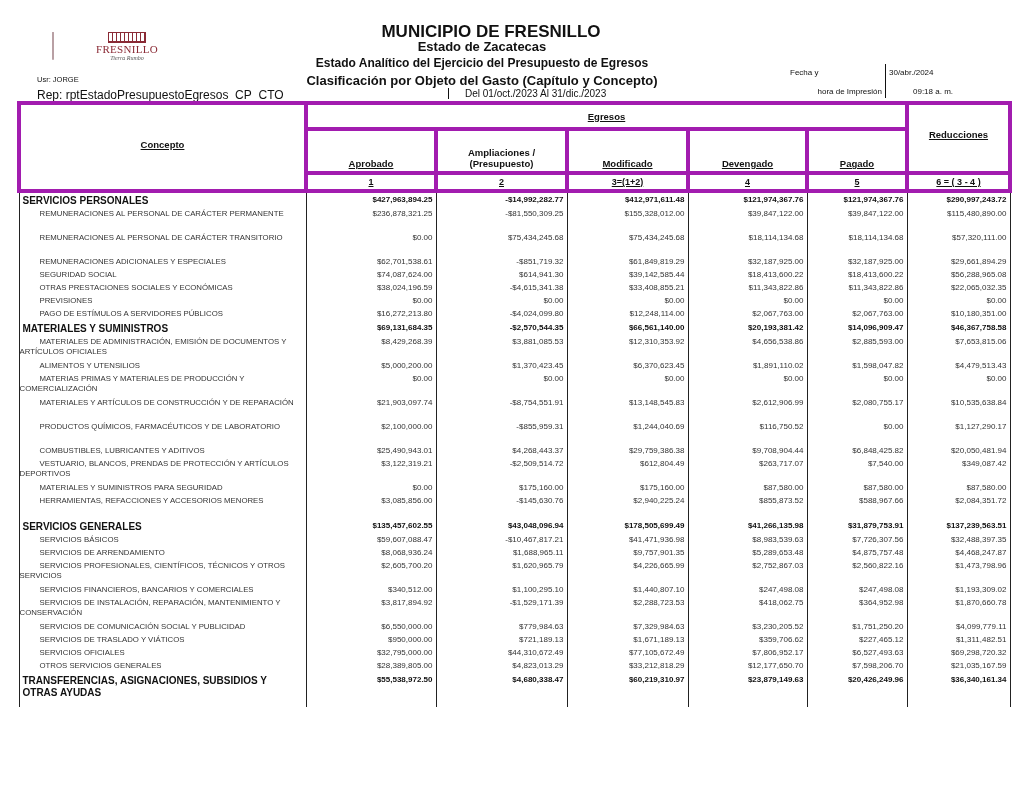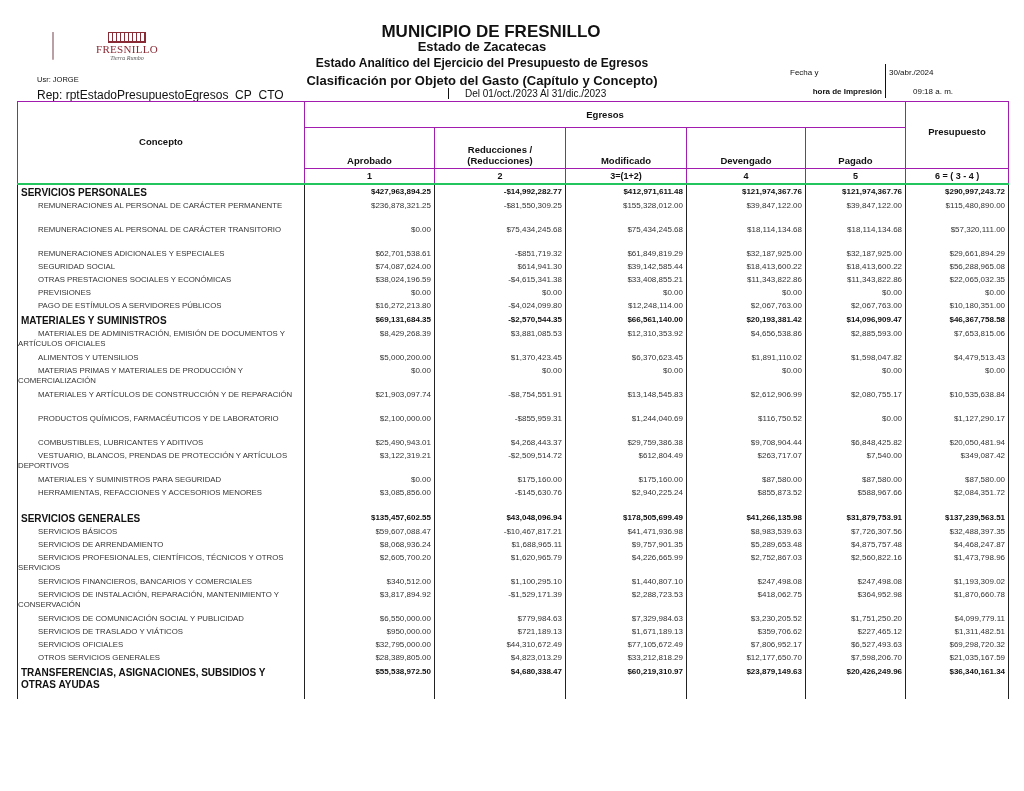--- a/index.html
+++ b/index.html
@@ -17,28 +17,28 @@
   .brand .motto { font-family: "Liberation Serif", serif; font-style: italic; font-size: 6px; color: #555; }
 
   .title1 { left: 0; width: 964px; top: 22px; text-align: center; font-weight: bold; font-size: 17px; padding-left: 9px; }
   .title2 { left: 0; width: 964px; top: 39px; text-align: center; font-weight: bold; font-size: 13px; }
   .title3 { left: 0; width: 964px; top: 56px; text-align: center; font-weight: bold; font-size: 12px; }
   .title4 { left: 0; width: 964px; top: 73px; text-align: center; font-weight: bold; font-size: 13px; }
   .period { left: 408px; top: 88px; font-size: 10px; border-left: 1px solid #111; padding-left: 16px; margin-left: 40px; }
   .usr { left: 37px; top: 75px; font-size: 7.5px; }
   .rep { left: 37px; top: 88px; font-size: 12px; }
   .fecha-lbl { left: 790px; top: 68px; width: 92px; text-align: left; font-size: 8px; }
-  .hora-lbl { left: 790px; top: 87px; width: 92px; text-align: right; font-size: 8px; font-weight: bold; }
+  .hora-lbl { left: 790px; top: 87px; width: 92px; text-align: right; font-size: 8px; }
   .fecha-sep { left: 885px; top: 64px; width: 1px; height: 34px; background: #111; }
   .fecha-val { left: 889px; top: 68px; font-size: 8px; }
   .hora-val { left: 889px; top: 87px; font-size: 8px; padding-left: 24px; }
 
   table.report { position: absolute; left: 17px; top: 101px; border-collapse: collapse; table-layout: fixed; width: 991px; font-size: 8px; }
   table.report th, table.report td { border-left: 1px solid #222; border-right: 1px solid #222; padding: 0 3px; }
-  table.report thead th { border: 1px solid #a21caf; font-weight: bold; font-size: 9.5px; }
+  table.report thead th { border: 4px solid #a21caf; font-weight: bold; font-size: 9.5px; text-decoration: underline; }
   .h-egresos { height: 26px; }
   .h-cols th { height: 38px; vertical-align: bottom; padding-bottom: 2px !important; }
   .h-nums th { height: 14px; font-size: 9px !important; }
   .h-concepto { vertical-align: top; padding-top: 34px !important; }
   .h-sub { vertical-align: top; padding-top: 24px !important; }
   tbody td { vertical-align: top; text-align: right; line-height: 10px; }
   tbody td.concept { text-align: left; padding-left: 0; }
   tbody tr.cat td { font-weight: bold; font-size: 8px; height: 13px; padding-top: 2px; }
   tbody tr.cat td.concept { font-size: 10px; line-height: 12px; padding-left: 3px; }
   tbody tr.item td { color: #333; height: 12px; padding-top: 1px; }
@@ -81,25 +81,25 @@
       <col style="width:131px">
       <col style="width:121px">
       <col style="width:119px">
       <col style="width:100px">
       <col style="width:103px">
   </colgroup>
   <thead>
     <tr class="h-egresos">
       <th rowspan="3" class="h-concepto">Concepto</th>
       <th colspan="5">Egresos</th>
-      <th rowspan="2" class="h-sub">Presupuesto</th>
+      <th rowspan="2" class="h-sub">Reducciones</th>
     </tr>
     <tr class="h-cols">
       <th>Aprobado</th>
-      <th><span style="display:inline-block;width:80px">Reducciones / (Reducciones)</span></th>
+      <th><span style="display:inline-block;width:80px">Ampliaciones / (Presupuesto)</span></th>
       <th>Modificado</th>
       <th>Devengado</th>
       <th>Pagado</th>
     </tr>
     <tr class="h-nums">
       <th>1</th>
       <th>2</th>
       <th>3=(1+2)</th>
       <th>4</th>
       <th>5</th>

